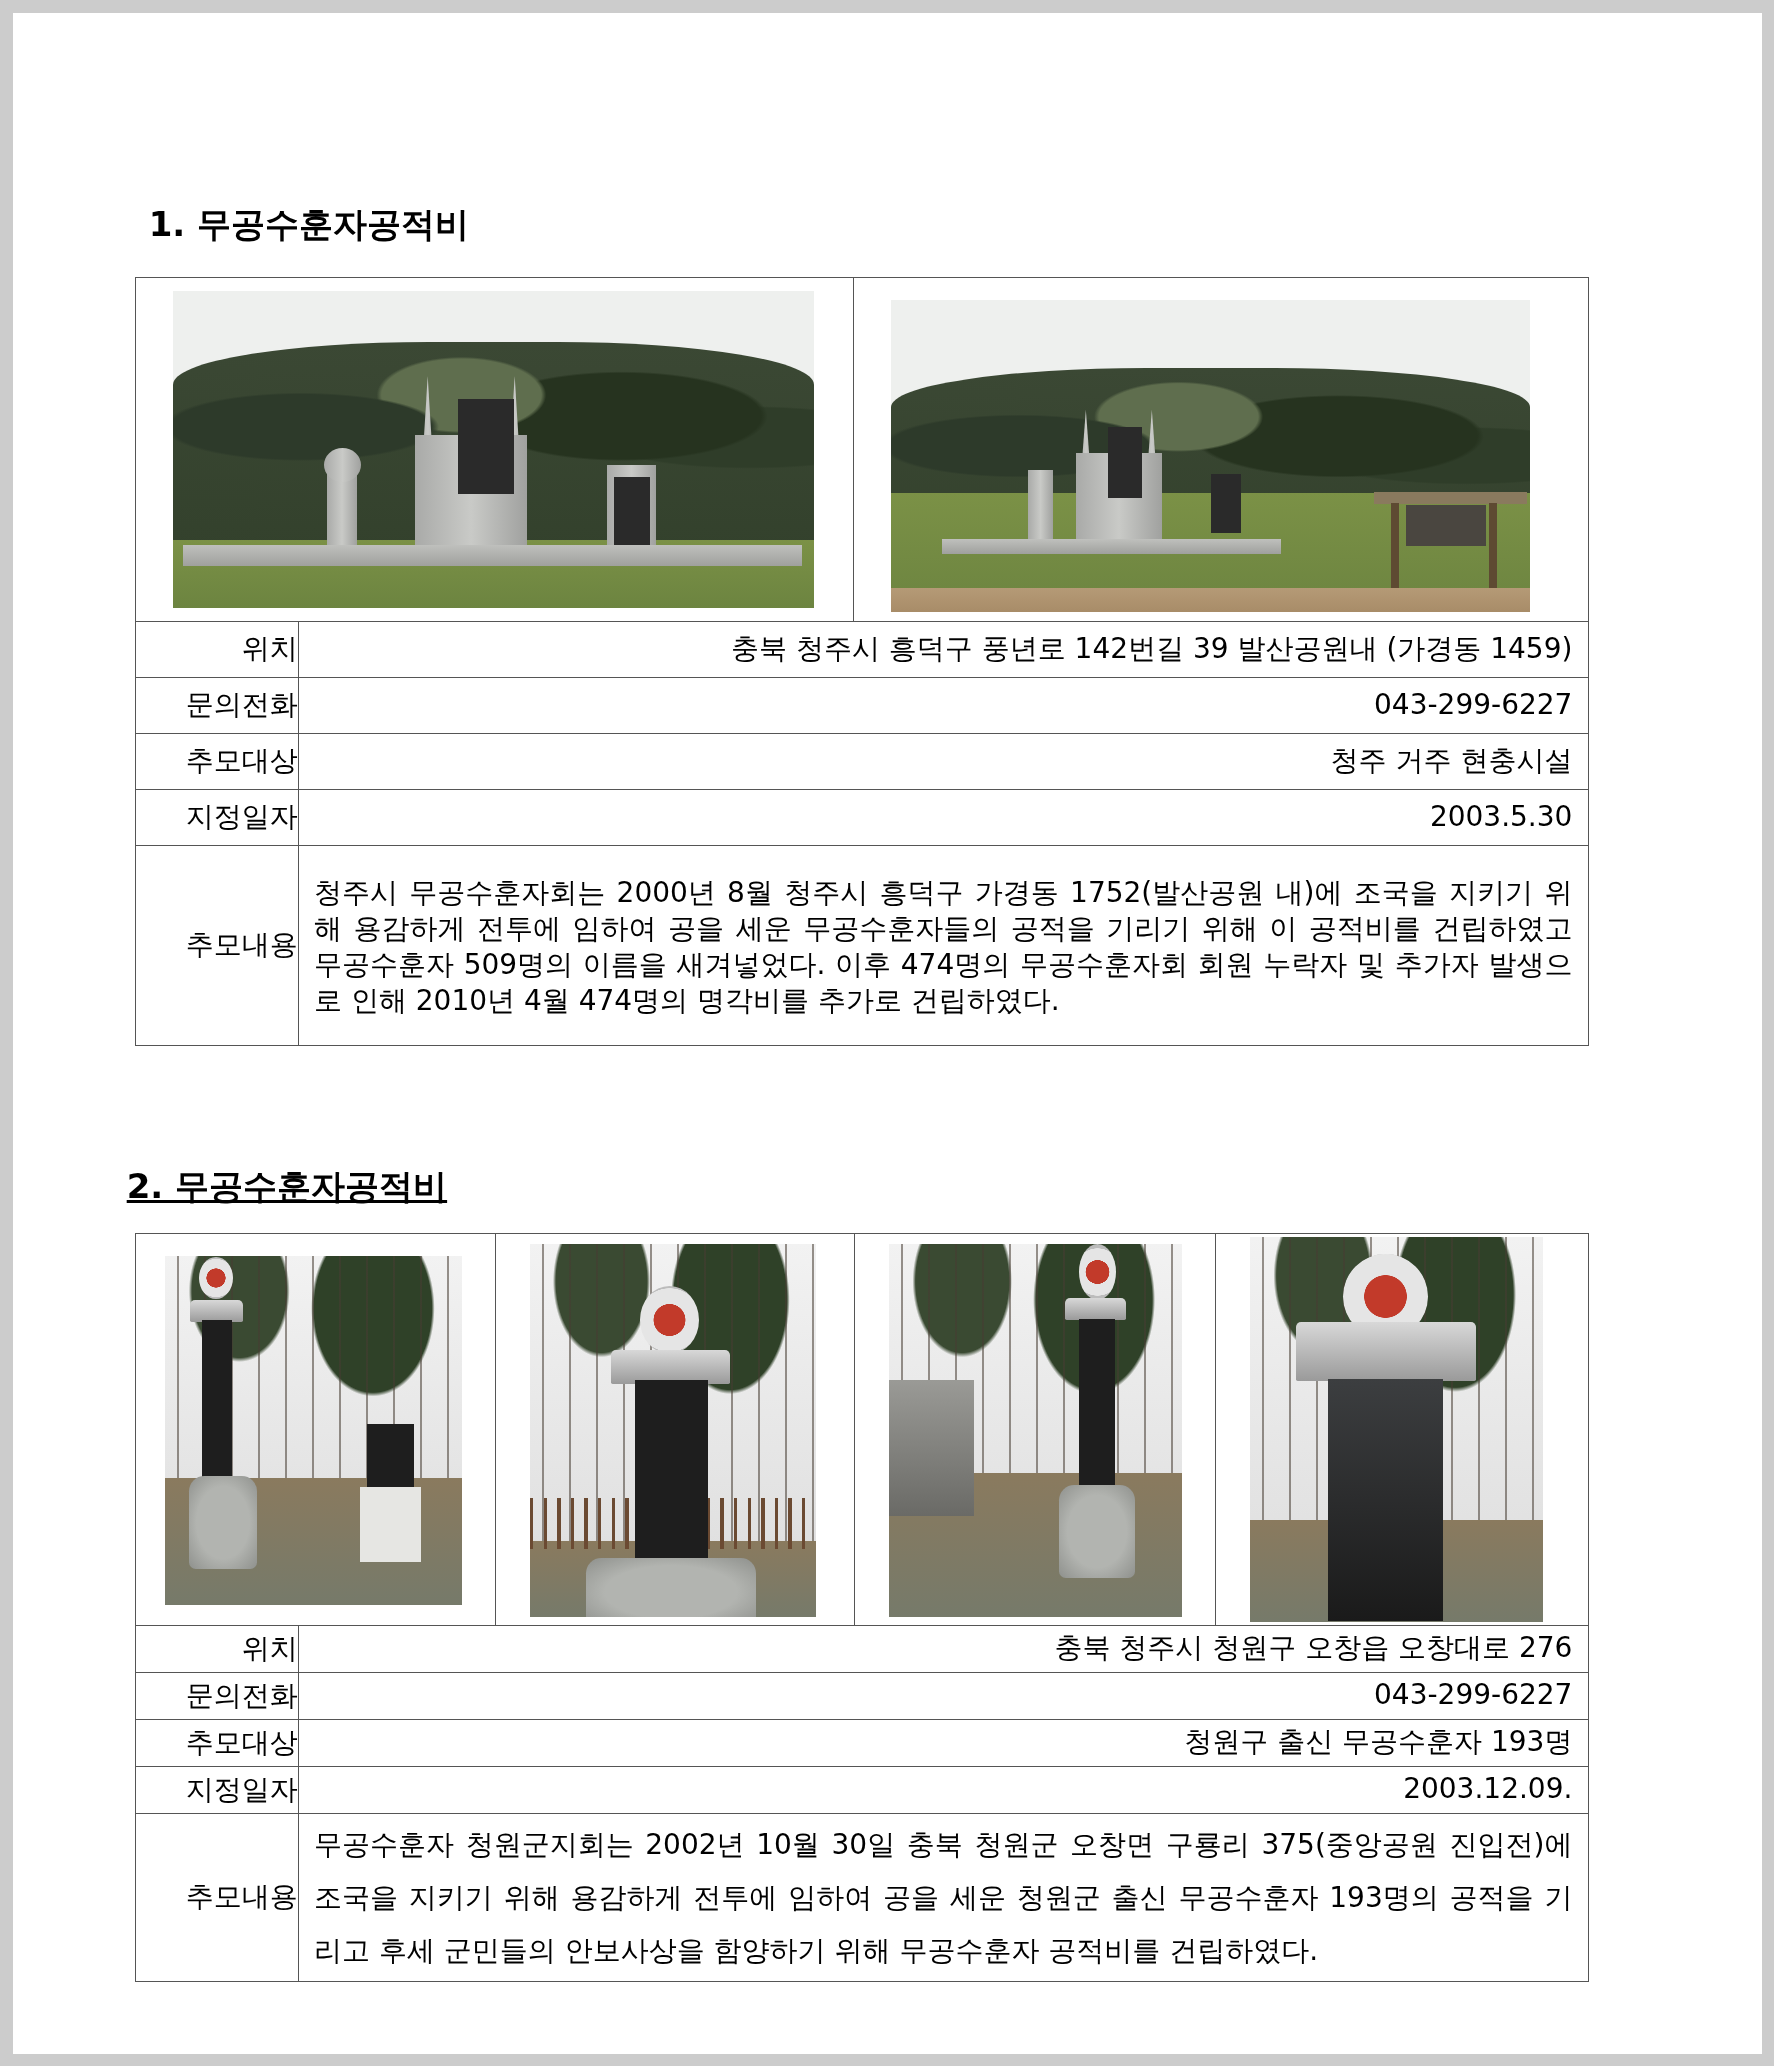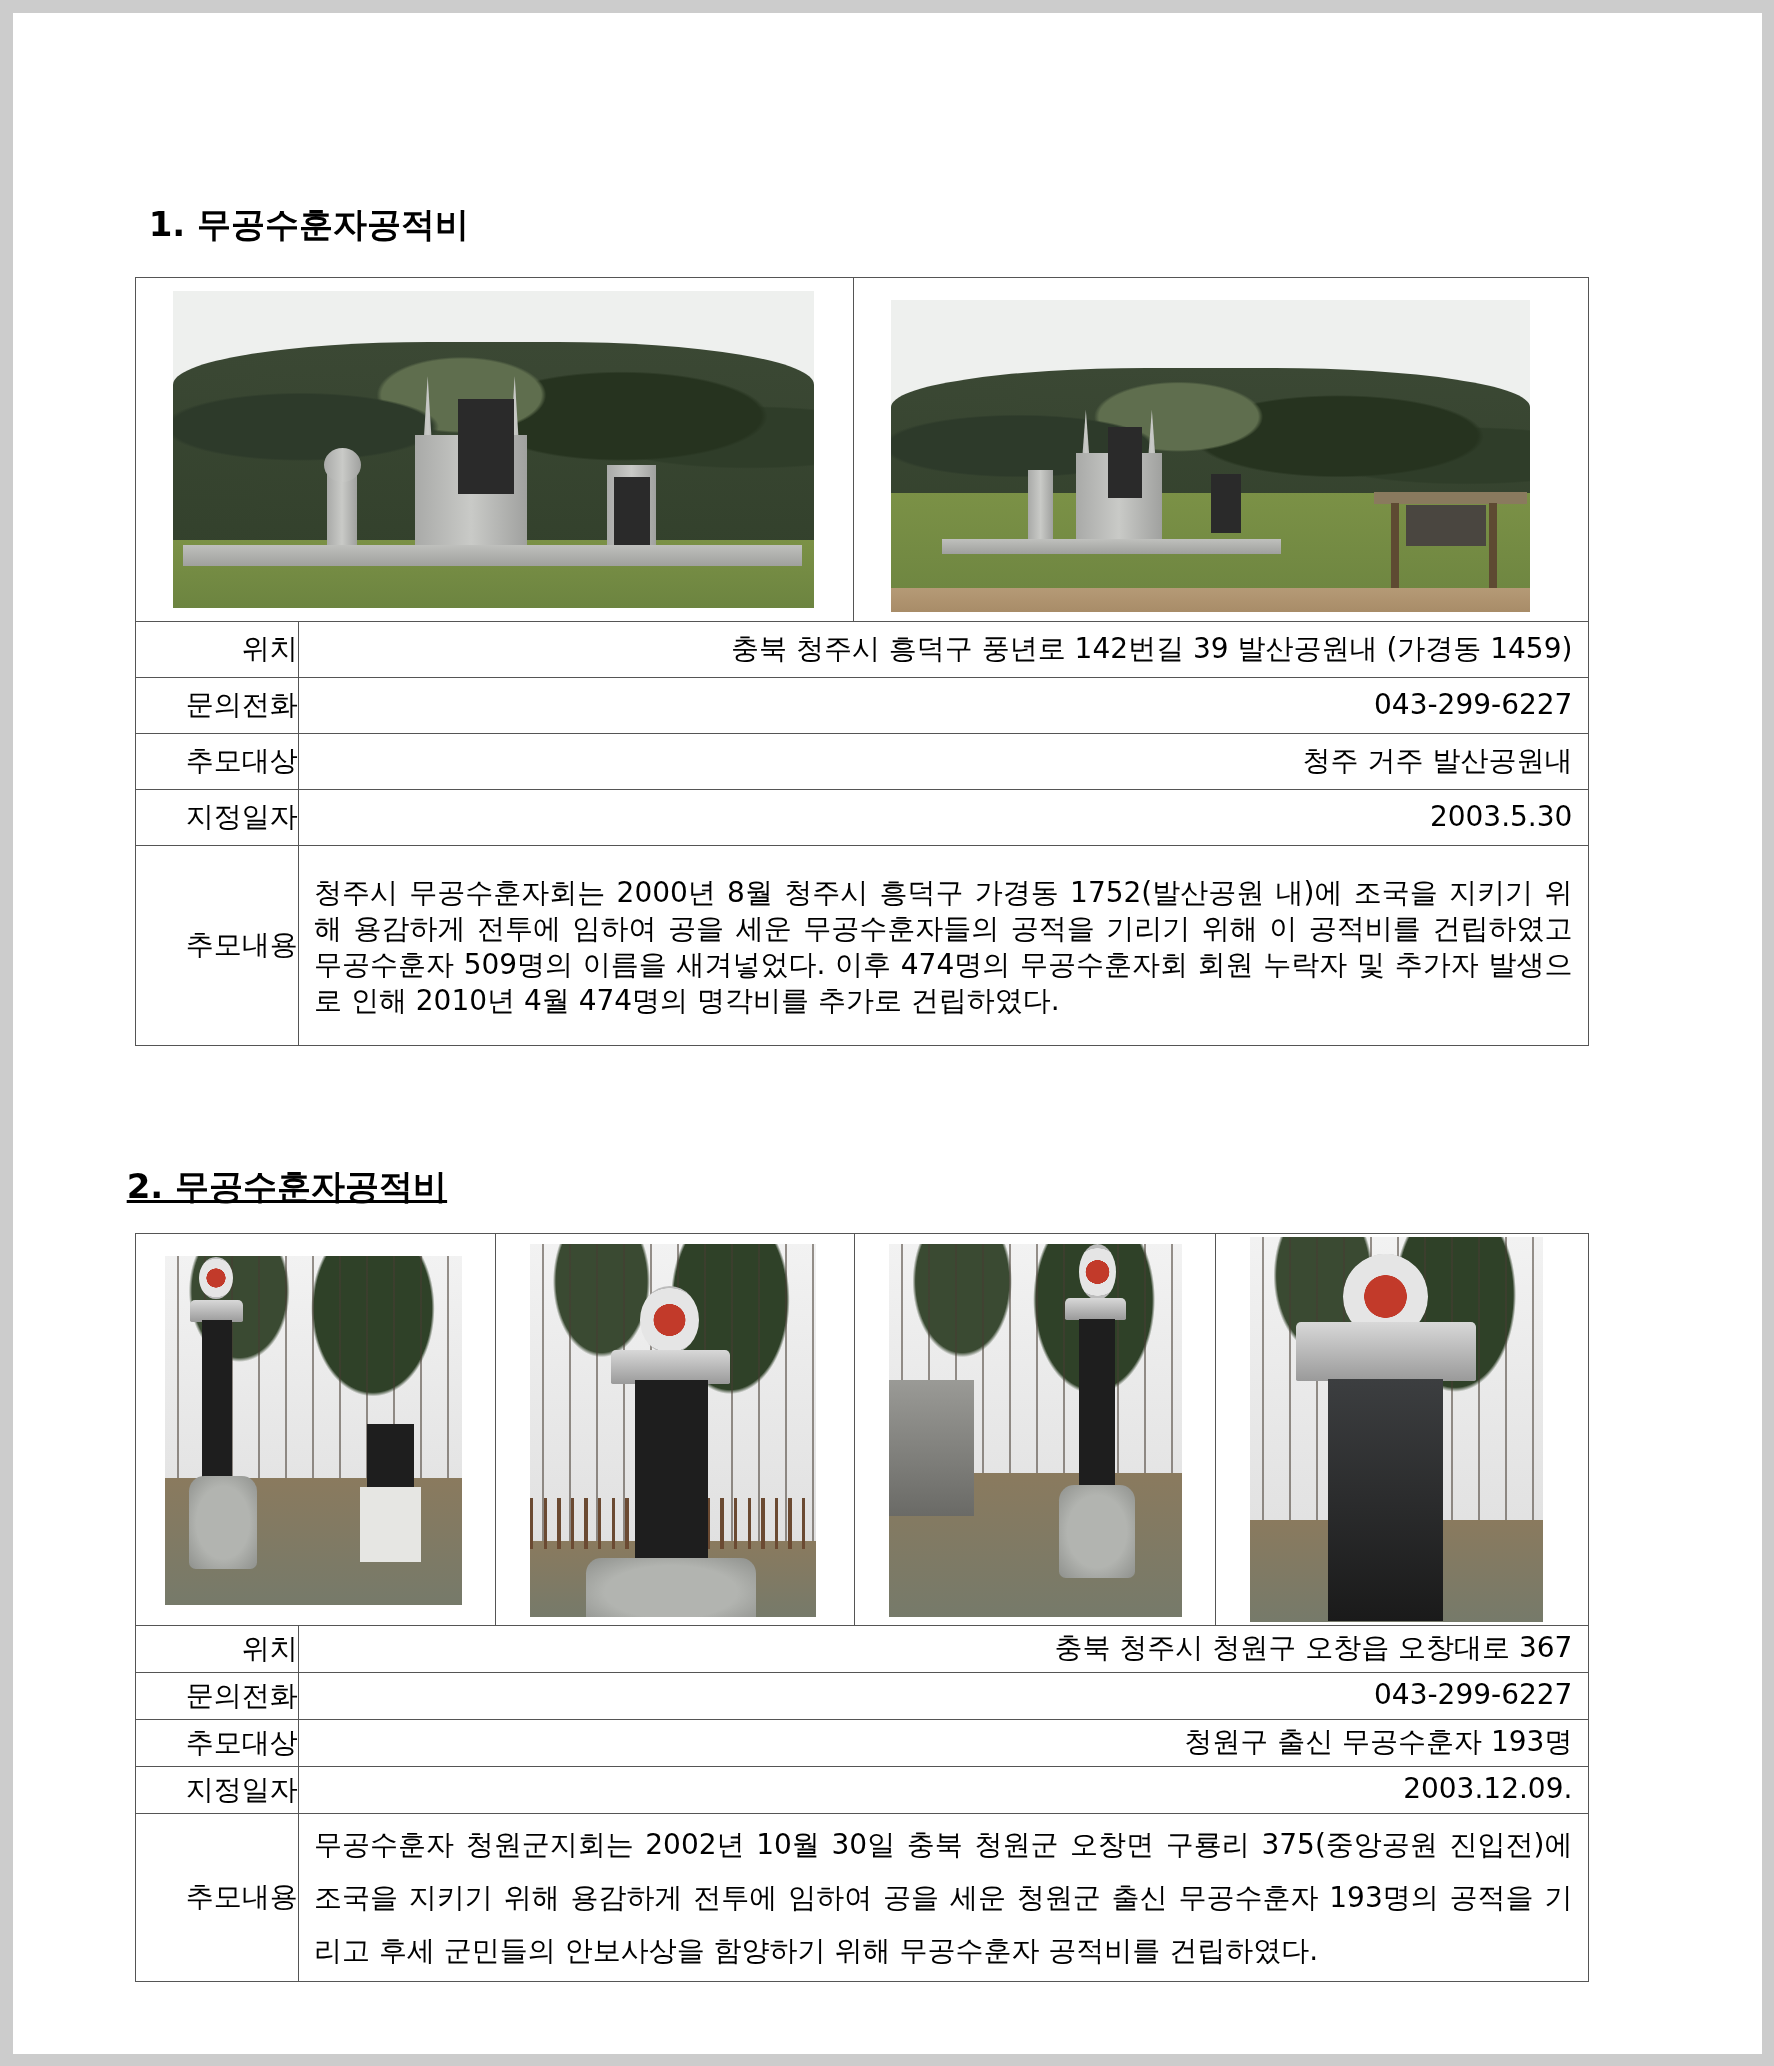--- a/index.html
+++ b/index.html
@@ -135,21 +135,21 @@
     <tr class="row-std">
       <td class="label-cell">위치</td>
       <td colspan="2" class="value-cell">충북  청주시  흥덕구  풍년로  142번길  39  발산공원내  (가경동  1459)</td>
     </tr>
     <tr class="row-std">
       <td class="label-cell">문의전화</td>
       <td colspan="2" class="value-cell">043-299-6227</td>
     </tr>
     <tr class="row-std">
       <td class="label-cell">추모대상</td>
-      <td colspan="2" class="value-cell">청주  거주  발산공원내</td>
+      <td colspan="2" class="value-cell">청주  거주  현충시설</td>
     </tr>
     <tr class="row-std">
       <td class="label-cell">지정일자</td>
       <td colspan="2" class="value-cell">2003.5.30</td>
     </tr>
     <tr class="row-desc">
       <td class="label-cell">추모내용</td>
       <td colspan="2" class="value-cell justify">청주시  무공수훈자회는  2000년  8월  청주시  흥덕구  가경동  1752(발산공원  내)에  조국을  지키기  위해  용감하게  전투에  임하여  공을  세운  무공수훈자들의  공적을  기리기  위해  이  공적비를  건립하였고  무공수훈자  509명의  이름을  새겨넣었다.  이후  474명의  무공수훈자회  회원  누락자  및  추가자  발생으로  인해  2010년  4월  474명의  명각비를  추가로  건립하였다.</td>
     </tr>
   </tbody>
@@ -210,21 +210,21 @@
           <div class="trees2"></div>
           <div class="ground" style="height:102px;"></div>
           <div class="emblem" style="left:93px; top:17px; width:85px; height:85px;"></div>
           <div class="roof" style="left:46px; top:85px; width:180px; height:59px;"></div>
           <div class="pillar" style="left:78px; top:142px; width:115px; height:242px; background: linear-gradient(#3c3e40,#1a1a1a);"></div>
         </div>
       </td>
     </tr>
     <tr class="row-std">
       <td class="label-cell">위치</td>
-      <td colspan="4" class="value-cell">충북 청주시 청원구 오창읍 오창대로 367</td>
+      <td colspan="4" class="value-cell">충북 청주시 청원구 오창읍 오창대로 276</td>
     </tr>
     <tr class="row-std">
       <td class="label-cell">문의전화</td>
       <td colspan="4" class="value-cell">043-299-6227</td>
     </tr>
     <tr class="row-std">
       <td class="label-cell">추모대상</td>
       <td colspan="4" class="value-cell">청원구 출신 무공수훈자 193명</td>
     </tr>
     <tr class="row-std">

